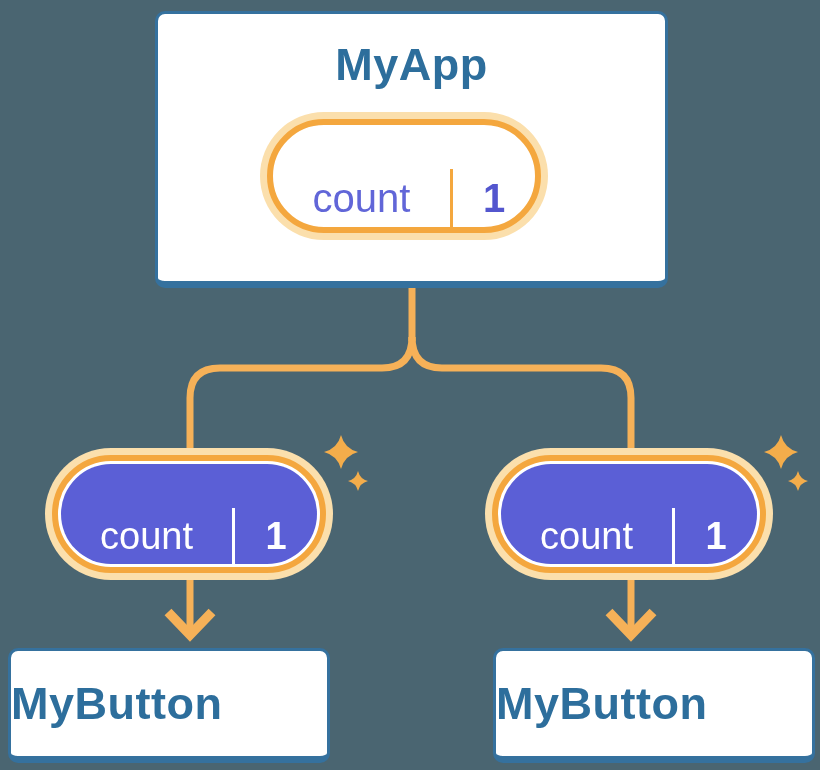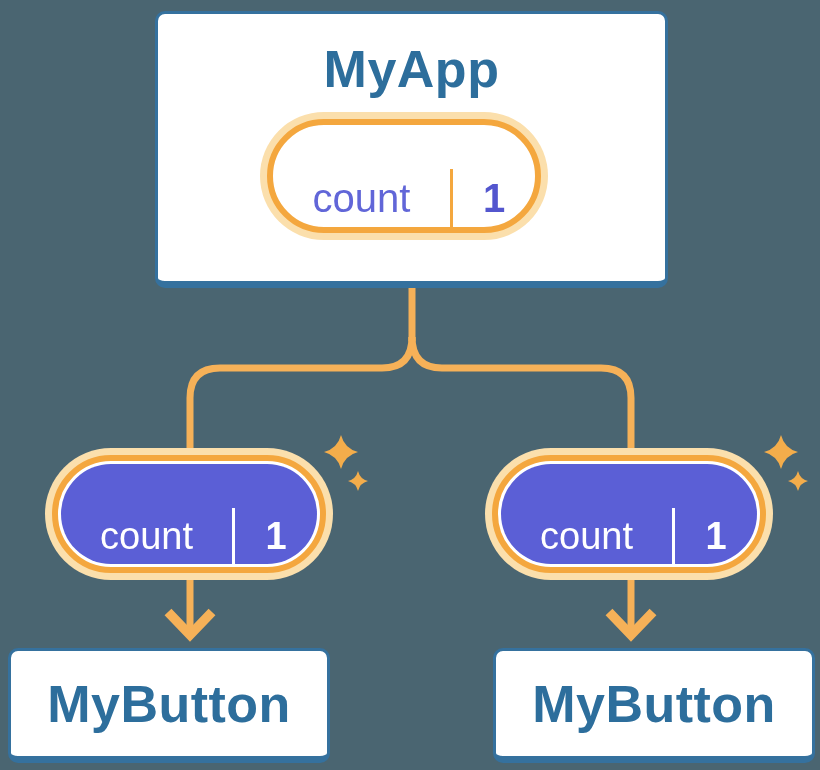--- a/index.html
+++ b/index.html
@@ -40,30 +40,29 @@
     border: 3px solid var(--card-border, #35719E);
     border-bottom-width: 7px;
     border-radius: 10px;
   }
   .card-root { left: 155px; top: 11px; width: 513px; height: 277px; }
   .card-child-left  { left: 8px;   top: 648px; width: 322px; height: 115px; }
   .card-child-right { left: 493px; top: 648px; width: 322px; height: 115px; }
 
   .card-title {
     color: var(--heading-text, #2D6E9C);
-    font-size: 52px;
+    font-size: 45px;
     font-weight: 700;
     text-align: center;
     letter-spacing: 0.5px;
   }
   .card-root .card-title { margin-top: 25px; }
   .card-child-left, .card-child-right {
     display: flex;
     align-items: center;
-    justify-content: center;
   }
 
   
   .pill-outer {
     position: absolute;
     z-index: 2;
     box-sizing: border-box;
     background: var(--pill-glow, #FBDFAC);
     border-radius: 70px;
     padding: 7px;

